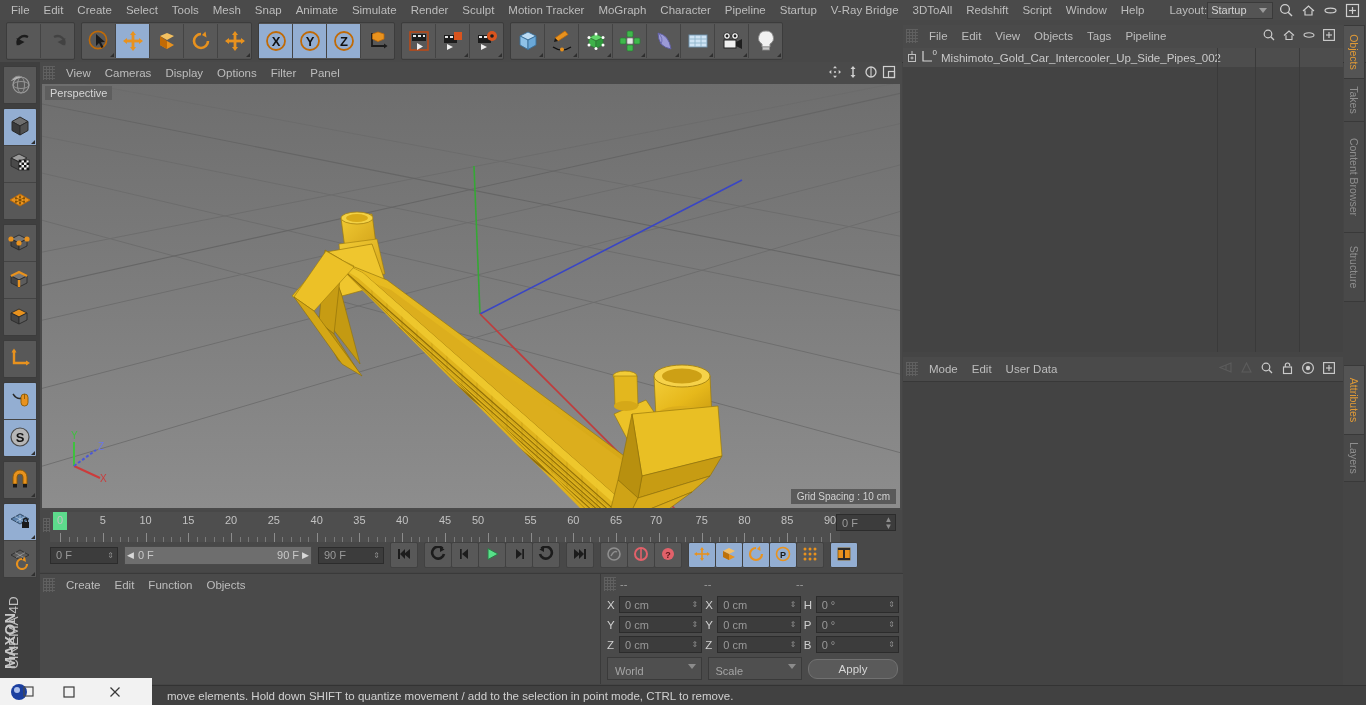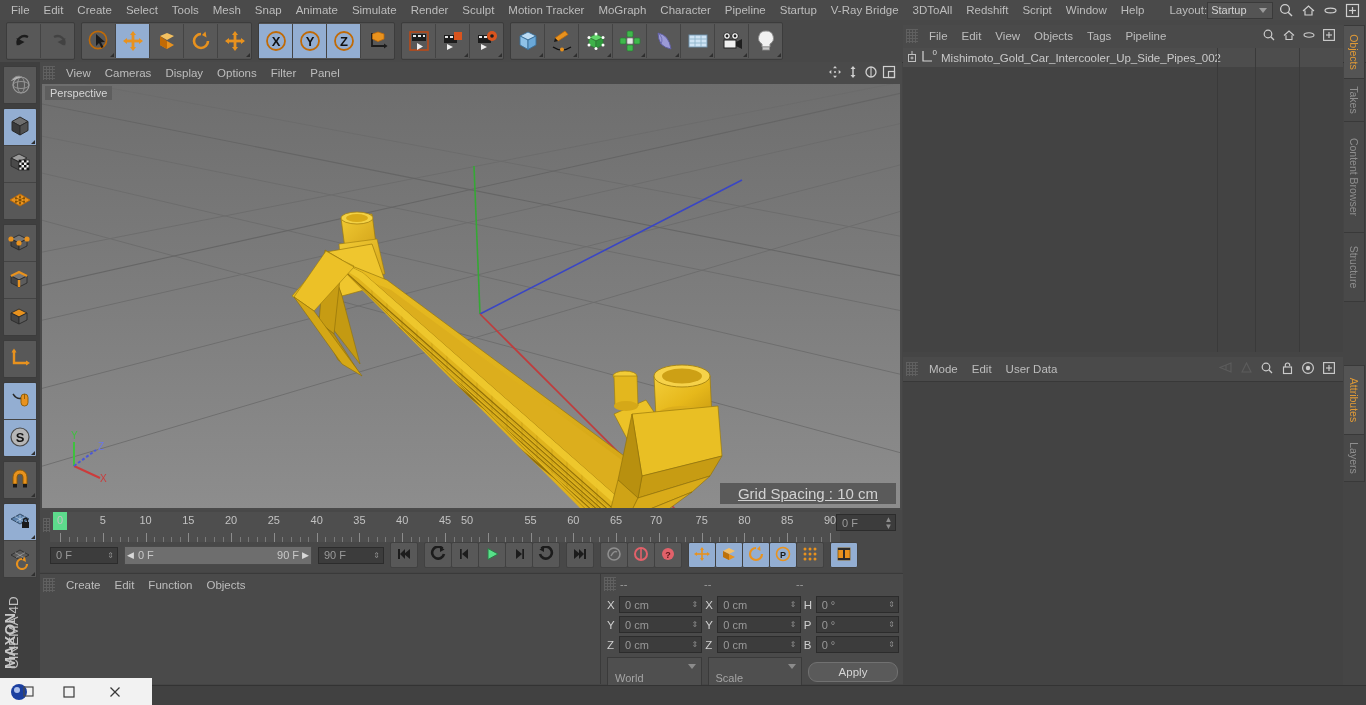--- a/index.html
+++ b/index.html
@@ -56,21 +56,21 @@
 
   
   #vpwrap{position:absolute;left:40px;top:62px;width:862px;height:448px;background:#4a4a4a;}
   #vphead{height:22px;display:flex;align-items:center;background:#4a4a4a;}
   #vphead .r{margin-left:auto;display:flex;align-items:center;gap:4px;padding-right:6px;}
   #vpcanvas{position:absolute;left:2px;top:22px;width:858px;height:424px;overflow:hidden;
             background:linear-gradient(#6f6f6f 0%,#7c7c7c 45%,#8a8a8a 100%);}
   #persp-label{position:absolute;left:3px;top:2px;background:#5e5e5e;color:#d5d5d5;
                font-size:11px;padding:1px 5px;z-index:5;}
   #gridspacing{position:absolute;right:4px;bottom:4px;background:#5a5a5a;color:#d2d2d2;
-               font-size:15px;padding:2px 18px;z-index:5;text-decoration:underline;}
+               font-size:10px;padding:2px 6px;z-index:5;}
   #axisgizmo{position:absolute;left:18px;bottom:25px;width:60px;height:55px;z-index:5;}
 
   
   #tlwrap{position:absolute;left:40px;top:510px;width:862px;height:62px;background:#484848;}
   #tlruler{position:absolute;left:10px;top:2px;width:790px;height:30px;background:#4e4e4e;}
   .tick-lab{position:absolute;top:2px;font-size:11px;color:#c2c2c2;transform:translateX(-50%);}
   .tickline{position:absolute;bottom:0;width:1px;background:#8c8c8c;}
   #playhead{position:absolute;left:0;top:0;width:14px;height:18px;background:#5ddb8c;}
   #tlfield{position:absolute;right:6px;top:4px;width:60px;}
   #playrow{position:absolute;left:10px;top:33px;height:24px;display:flex;align-items:center;gap:0;}
@@ -97,21 +97,21 @@
 
   
   #coordwrap{position:absolute;left:600px;top:573px;width:302px;height:110px;background:#4a4a4a;
              border-top:1px solid #3a3a3a;border-left:1px solid #3a3a3a;}
   #coordhead{height:20px;display:flex;align-items:center;color:#9e9e9e;}
   .crow{display:flex;align-items:center;height:19px;margin:1px 4px 0 6px;gap:3px;}
   .clab{width:9px;color:#cfcfcf;font-size:11.5px;}
   .crow .field{flex:1;align-items:center;}
   #coordbtns{display:flex;align-items:center;margin:3px 5px 0 6px;gap:6px;}
   .dropd{height:17px;background:#4f4f4f;border:1px solid #3a3a3a;display:flex;align-items:center;
-         padding:11px 3px 0 7px;color:#a5a5a5;font-size:11px;position:relative;flex:1;}
+         padding:4px 3px 0 7px;color:#a5a5a5;font-size:11px;position:relative;flex:1;}
   .dropd .caret{position:absolute;right:5px;top:6px;border-left:4px solid transparent;
                 border-right:4px solid transparent;border-top:5px solid #8c8c8c;}
   #applybtn{width:88px;height:18px;background:#5a5a5a;border:1px solid #717171;border-radius:9px;
             color:#d6d6d6;font-size:11.5px;display:flex;align-items:center;justify-content:center;}
 
   
   #objpanel{position:absolute;left:903px;top:25px;width:440px;height:327px;background:#4a4a4a;}
   #objhead{height:22px;display:flex;align-items:center;}
   #objhead .r{margin-left:auto;display:flex;align-items:center;gap:6px;padding-right:7px;}
   #objbody{position:absolute;left:0;top:23px;right:0;bottom:0;background:#434343;}
@@ -889,21 +889,21 @@
         <div class="tick-lab" style="left: 223.889px;">25</div>
         <div class="tickline" style="left: 223.889px; height: 9px;"></div>
         <div class="tick-lab" style="left: 266.667px;">40</div>
         <div class="tickline" style="left: 266.667px; height: 9px;"></div>
         <div class="tick-lab" style="left: 309.444px;">35</div>
         <div class="tickline" style="left: 309.444px; height: 9px;"></div>
         <div class="tick-lab" style="left: 352.222px;">40</div>
         <div class="tickline" style="left: 352.222px; height: 9px;"></div>
         <div class="tick-lab" style="left: 395px;">45</div>
         <div class="tickline" style="left: 395px; height: 9px;"></div>
-        <div class="tick-lab" style="left: 417px;">50</div>
+        <div class="tick-lab" style="left: 428px;">50</div>
         <div class="tickline" style="left: 437.778px; height: 9px;"></div>
         <div class="tick-lab" style="left: 480.556px;">55</div>
         <div class="tickline" style="left: 480.556px; height: 9px;"></div>
         <div class="tick-lab" style="left: 523.333px;">60</div>
         <div class="tickline" style="left: 523.333px; height: 9px;"></div>
         <div class="tick-lab" style="left: 566.111px;">65</div>
         <div class="tickline" style="left: 566.111px; height: 9px;"></div>
         <div class="tick-lab" style="left: 606px;">70</div>
         <div class="tickline" style="left: 608.889px; height: 9px;"></div>
         <div class="tick-lab" style="left: 651.667px;">75</div>
@@ -1330,20 +1330,21 @@
       <div class="vtab sel" style="top: 340px; height: 68px;">
         <span>Attributes</span>
       </div>
       <div class="vtab" style="top: 409px; height: 46px;">
         <span>Layers</span>
       </div>
     </div>
 
   <div id="statusbar">
     <div class="grip"></div>
+    <div class="txt" style="margin-left:148px">move elements. Hold down SHIFT to quantize movement / add to the selection in point mode, CTRL to remove.</div>
   </div>
 
   <div id="taskbar">
     <div class="tbi">
       <svg width="26" height="18" viewBox="0 0 26 18">
         <circle cx="9" cy="9" r="8" fill="#1b3fa0"></circle>
           <circle cx="7" cy="7" r="3" fill="#cfe0ff" opacity=".8"></circle>
         <rect x="14" y="4" width="9" height="9" fill="none" stroke="#4a4a4a" stroke-width="1.2"></rect>
       </svg>
     </div>

